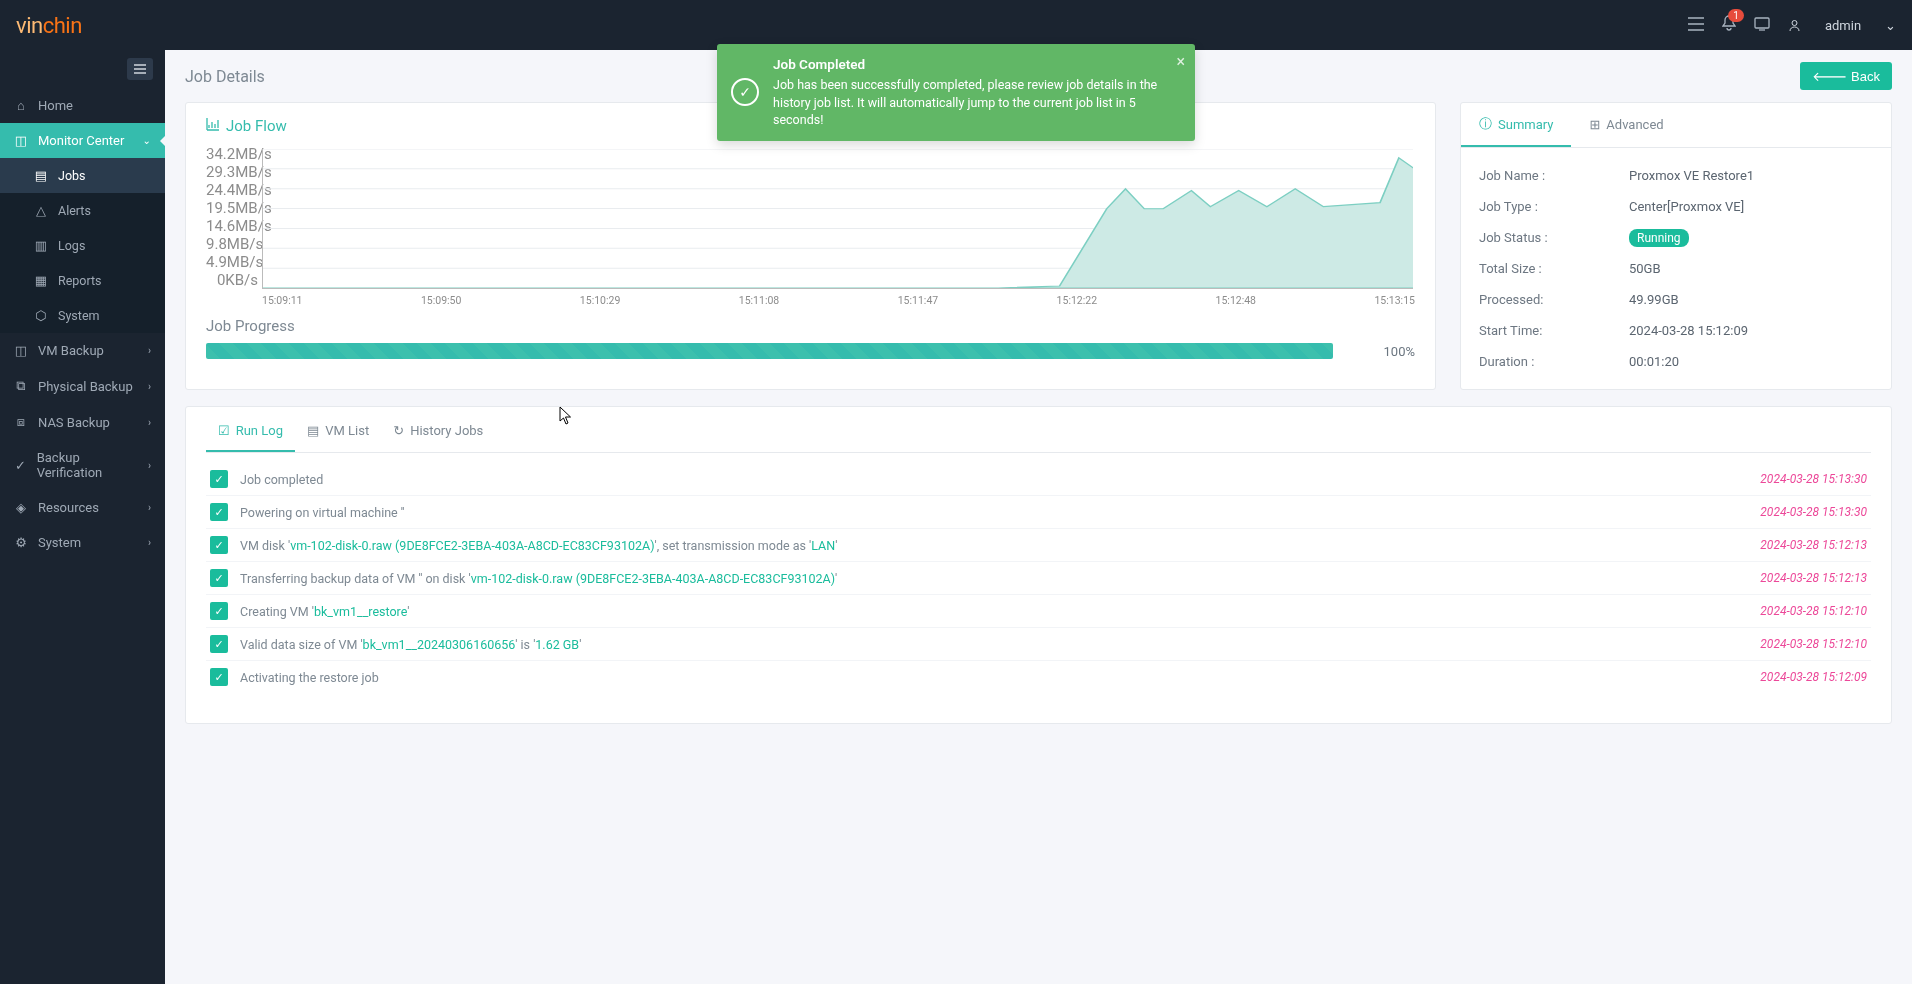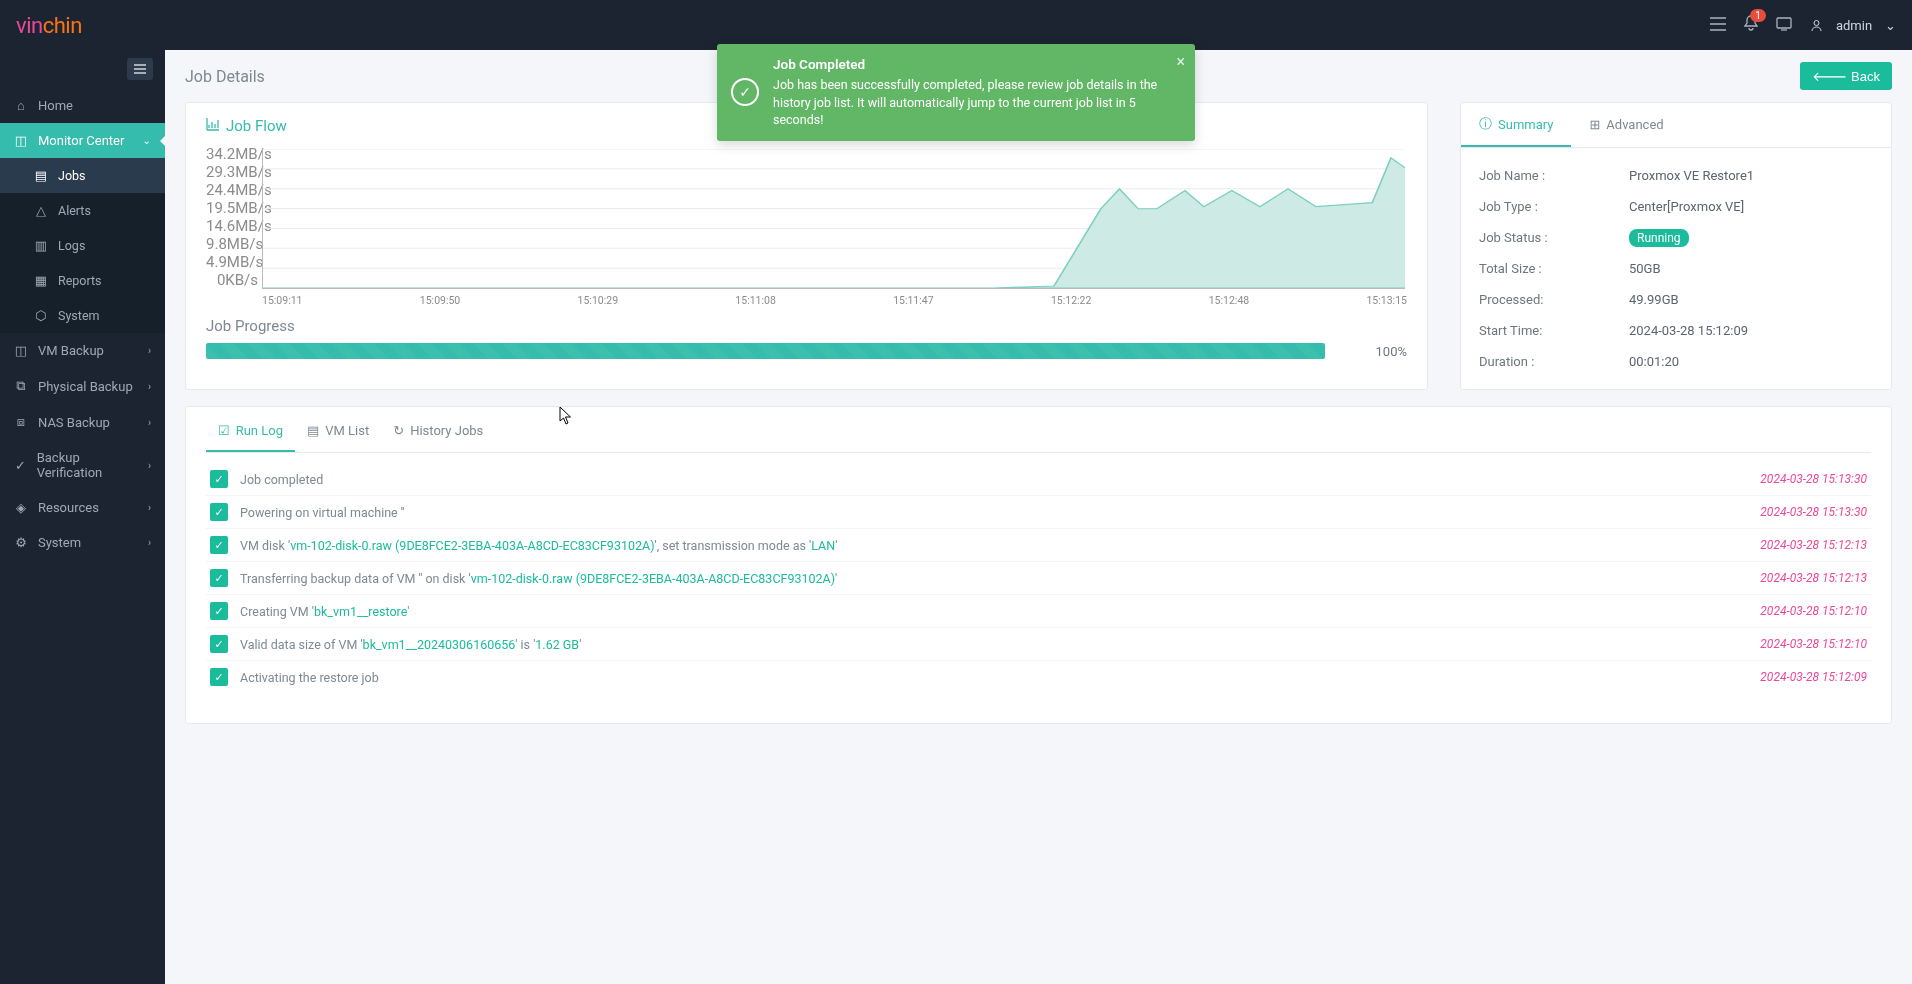--- a/index.html
+++ b/index.html
@@ -1,41 +1,41 @@
 <!DOCTYPE html>
 <html><head>
 <meta charset="utf-8">
 <style>
 * { margin: 0; padding: 0; box-sizing: border-box; }
 body { font-family: -apple-system, "Segoe UI", Roboto, Arial, sans-serif; background: #f5f6fa; overflow: hidden; }
 .topbar { height: 50px; background: #1b2430; display: flex; align-items: center; padding: 0 16px; color: #cfd6de; }
 .logo { font-size: 22px; letter-spacing: -0.5px; }
-.logo .vin { color: #ec4899; font-weight: 400; }
+.logo .vin { color: #fdba74; font-weight: 400; }
 .logo .chin { color: #f97316; font-weight: 400; }
 .topbar-right { margin-left: auto; display: flex; align-items: center; gap: 18px; }
 .topbar-icon { position: relative; cursor: pointer; color: #a9b4c0; }
 .badge { position: absolute; top: -6px; right: -8px; background: #e74c3c; color: #fff; font-size: 10px; border-radius: 8px; padding: 1px 5px; }
-.user-menu { display: flex; align-items: center; gap: 13px; cursor: pointer; color: #cfd6de; font-size: 13px; }
+.user-menu { display: flex; align-items: center; gap: 24px; cursor: pointer; color: #cfd6de; font-size: 13px; }
 .container { position: absolute; top: 50px; bottom: 0; left: 0; right: 0; display: flex; }
 .sidebar { width: 165px; background: #1b2430; color: #9fa9b5; display: flex; flex-direction: column; }
 .collapse-btn { text-align: right; padding: 8px 12px; }
 .collapse-btn span { display: inline-flex; width: 26px; height: 22px; background: #2d3a4b; border-radius: 3px; align-items: center; justify-content: center; cursor: pointer; color: #cfd6de; }
 .nav-item { display: flex; align-items: center; padding: 10px 14px; font-size: 13px; cursor: pointer; gap: 10px; position: relative; }
 .nav-item.active { background: #35bcad; color: #fff; }
 .nav-item.active::after { content: ""; position: absolute; right: -1px; top: 50%; margin-top: -6px; border: 6px solid transparent; border-right-color: #f5f6fa; }
 .nav-item .caret { margin-left: auto; font-size: 10px; }
 .nav-sub { background: #15202b; }
 .nav-sub .nav-item { padding-left: 34px; font-size: 12.5px; }
 .nav-sub .nav-item.sel { background: #2a3b4d; color: #fff; }
 .nav-icon { width: 14px; display: inline-flex; justify-content: center; font-size: 13px; }
 .main { flex: 1; overflow-y: auto; padding: 0 20px 36px; }
 .page-head { display: flex; align-items: center; height: 52px; }
 .page-title { color: #7e8993; font-size: 16px; font-weight: 400; }
 .back-btn { margin-left: auto; background: #1abc9c; color: #fff; border: none; padding: 6px 12px; font-size: 13px; border-radius: 3px; cursor: pointer; display: inline-flex; align-items: center; gap: 4px; }
-.row { display: flex; gap: 32px; }
+.row { display: flex; gap: 24px; }
 .panel { background: #fff; border: 1px solid #e6e9ed; border-radius: 3px; }
 .panel-left { flex: 1; padding: 14px 20px 22px; }
 .panel-right { width: 432px; }
 .section-title { color: #35bcad; font-size: 15px; margin-bottom: 10px; display: flex; align-items: center; gap: 6px; }
 .chart { position: relative; height: 160px; margin-left: 56px; margin-bottom: 4px; }
 .chart .plot { position: absolute; left: 0; right: 2px; top: 4px; bottom: 16px; border-left: 1px solid #bbb; border-bottom: 1px solid #bbb; }
 .chart svg.area { position: absolute; left: 0; top: 0; width: 100%; height: 100%; }
 .ylabels { position: absolute; left: -56px; top: 0; bottom: 16px; width: 52px; display: flex; flex-direction: column; justify-content: space-between; font-size: 15px; color: #8c8c8c; text-align: right; }
 .xlabels { position: absolute; left: 0; right: 0; bottom: -2px; display: flex; justify-content: space-between; font-size: 10.5px; color: #8c8c8c; }
 .grid line { stroke: #e9ecef; stroke-width: 1; }

